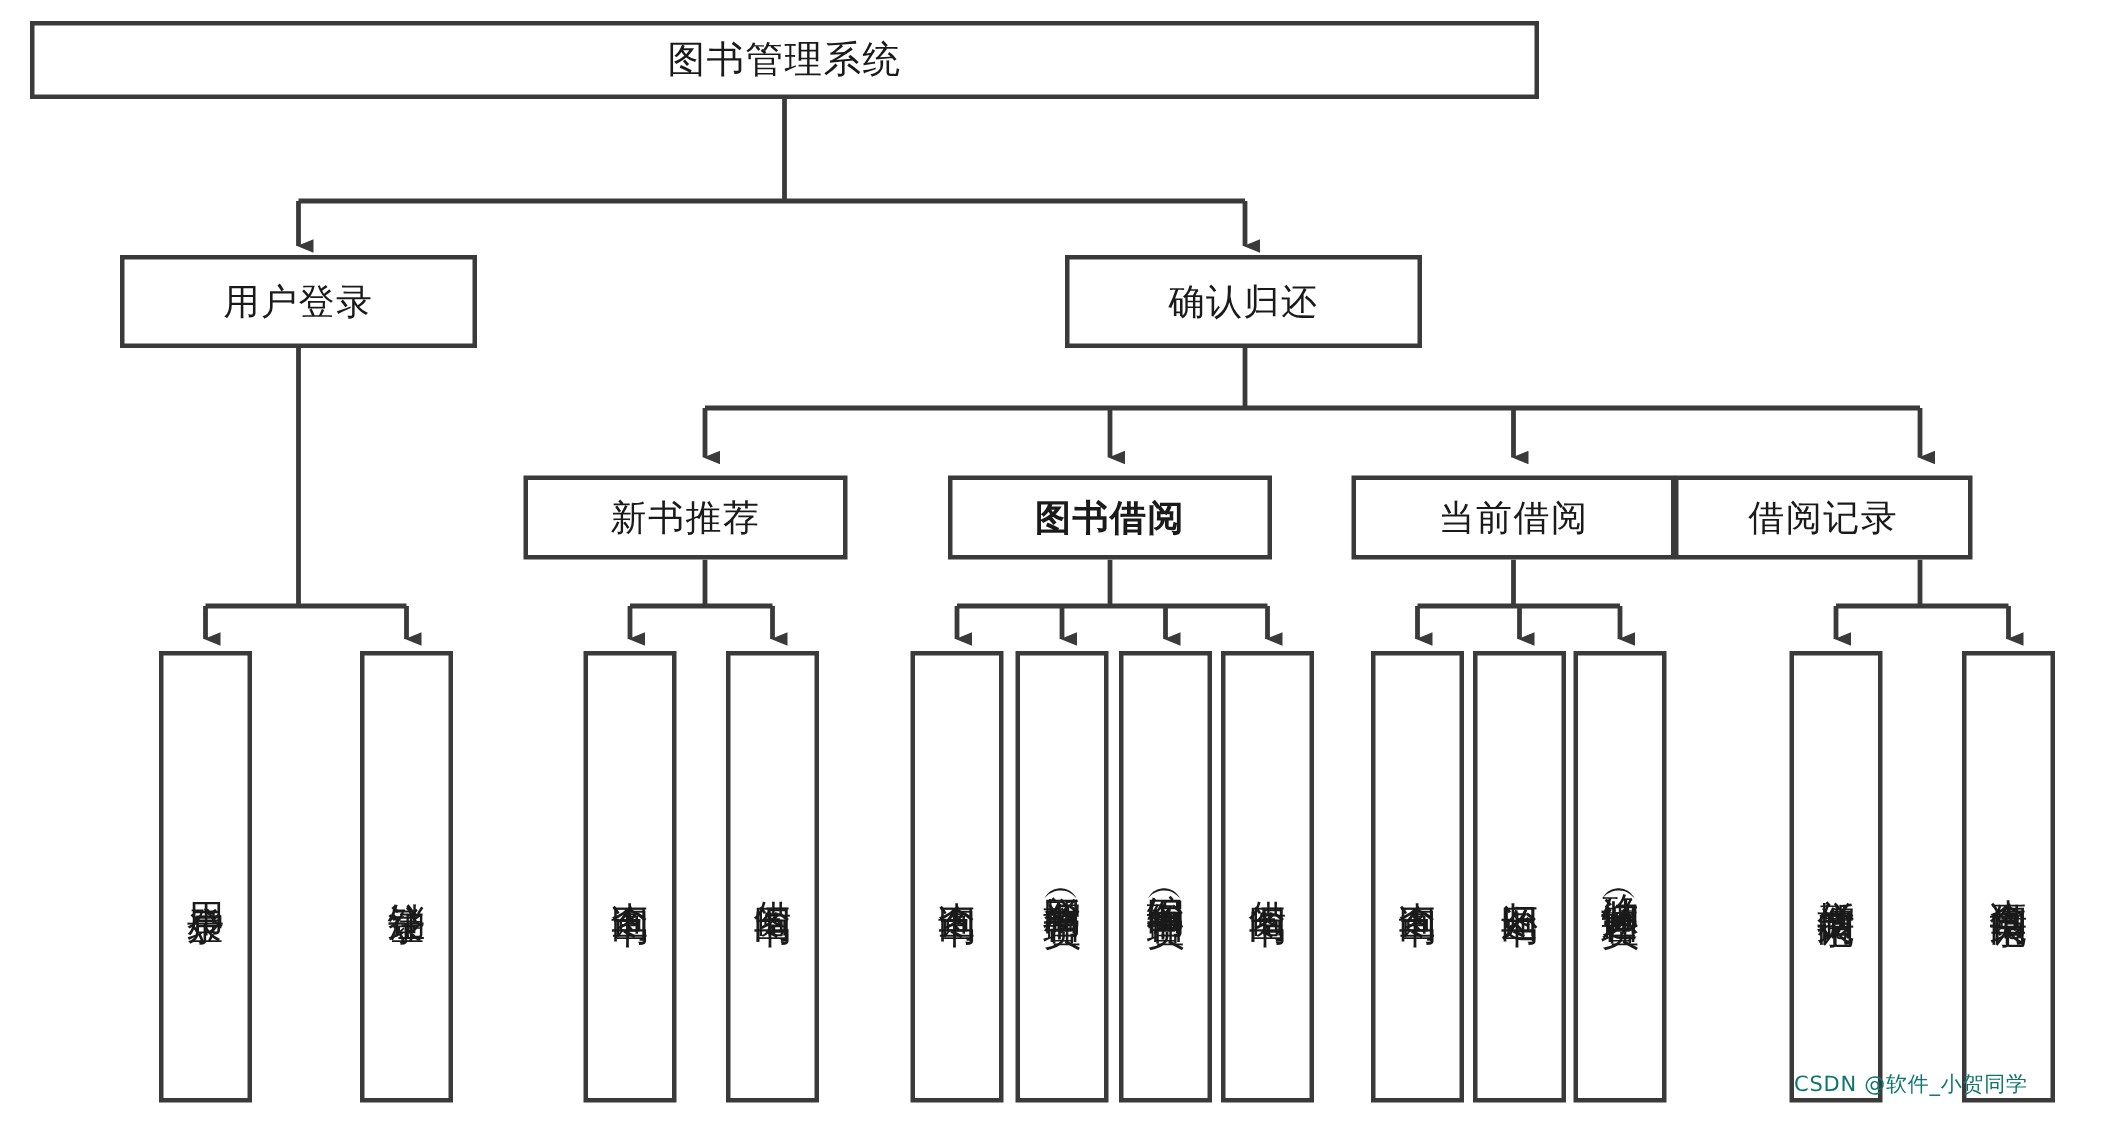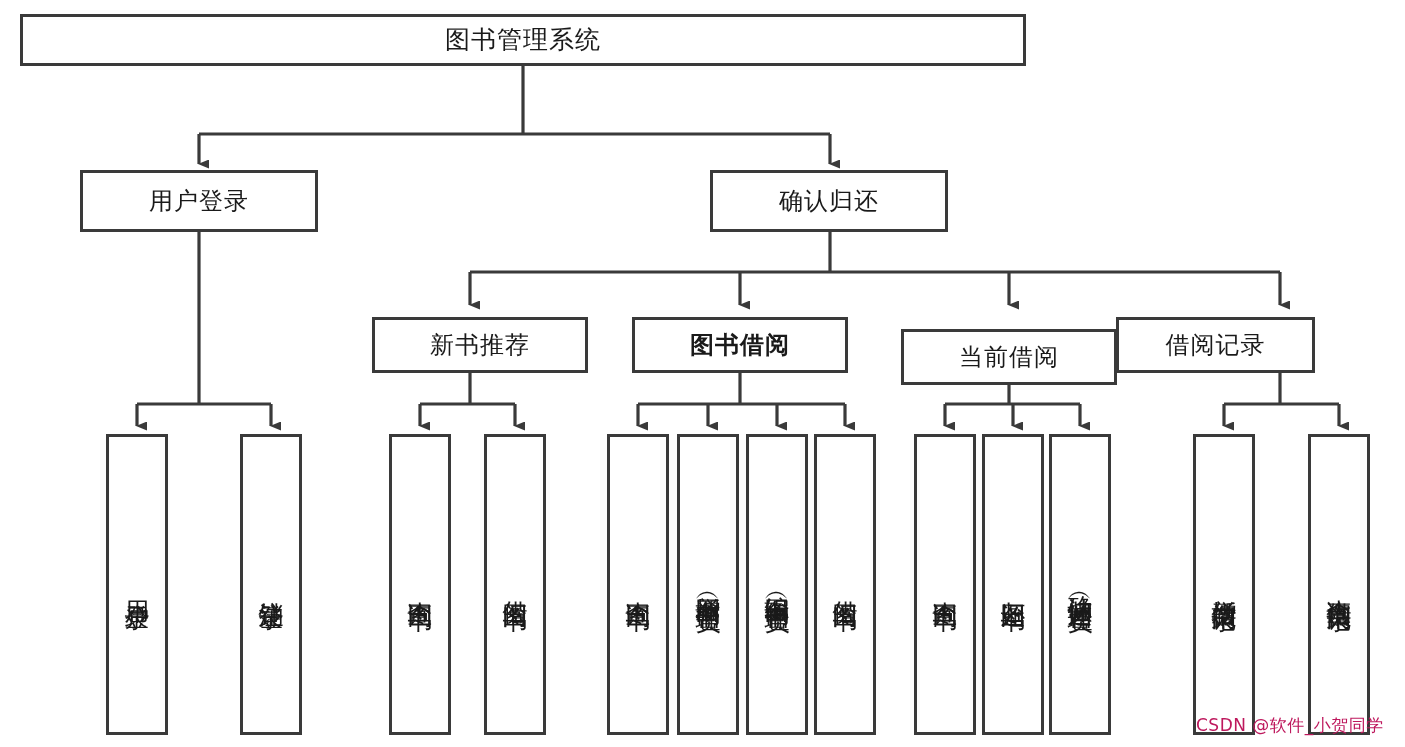--- a/index.html
+++ b/index.html
@@ -19,22 +19,22 @@
   .node.root .lbl{font-size:25px;}
   .l2 .lbl{font-size:24px;}
   .l3 .lbl{font-size:24px;}
 
   
   .leaf{align-items:center;justify-content:center;}
   .leaf .lbl{writing-mode:vertical-rl;text-orientation:upright;
              font-size:25px;line-height:1.08;letter-spacing:2px;
              white-space:nowrap;}
 
-  #watermark{position:absolute;left:1196px;top:714px;font-size:17px;
-             color:#be185d;white-space:nowrap;letter-spacing:.5px;
+  #watermark{position:absolute;left:1196px;top:714px;font-size:14px;
+             color:#0f766e;white-space:nowrap;letter-spacing:.5px;
              font-family:"DejaVu Sans","Liberation Sans",sans-serif;text-align:center;}
 </style>
 </head>
 <body>
 
 <div id="stage">
 
   <svg id="wires" viewBox="0 0 1405 747" xmlns="http://www.w3.org/2000/svg">
     <defs>
       <marker id="arrow" markerWidth="9" markerHeight="11" refX="4.5" refY="10" orient="auto" markerUnits="userSpaceOnUse">
@@ -90,29 +90,29 @@
   </div>
 
   <div class="node l2 h-node" style="left:80px;top:170px;width:238px;height:62px;">
     <span class="lbl">用户登录</span>
   </div>
 
   <div class="node l2 h-node" style="left:710px;top:170px;width:238px;height:62px;">
     <span class="lbl">确认归还</span>
   </div>
 
-  <div class="node l3 h-node" style="left:372px;top:317px;width:216px;height:56px;">
+  <div class="node l3 h-node" style="left:349px;top:317px;width:216px;height:56px;">
     <span class="lbl">新书推荐</span>
   </div>
 
   <div class="node l3 h-node" style="left:632px;top:317px;width:216px;height:56px;font-weight:bold;">
     <span class="lbl">图书借阅</span>
   </div>
 
-  <div class="node l3 h-node" style="left:901px;top:317px;width:216px;height:56px;margin-top:12px;">
+  <div class="node l3 h-node" style="left:901px;top:317px;width:216px;height:56px;">
     <span class="lbl">当前借阅</span>
   </div>
 
   <div class="node l3 h-node" style="left:1116px;top:317px;width:199px;height:56px;">
     <span class="lbl">借阅记录</span>
   </div>
 
   <div class="node leaf" style="left:106px;top:434px;width:62px;height:301px;">
     <span class="lbl">用户登录</span>
   </div>

